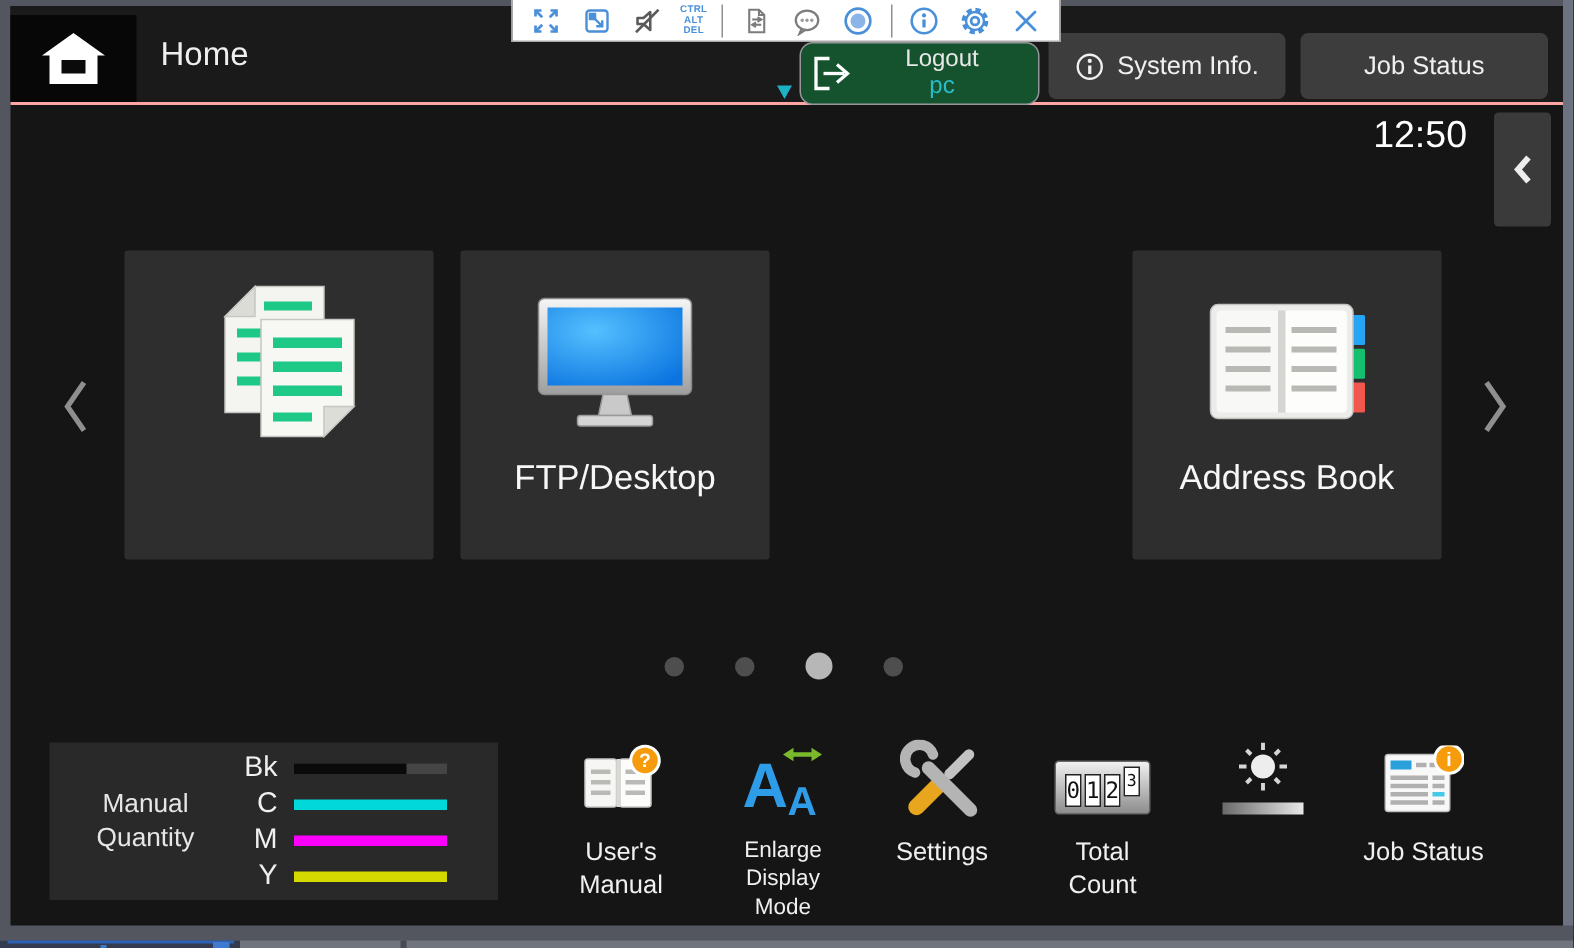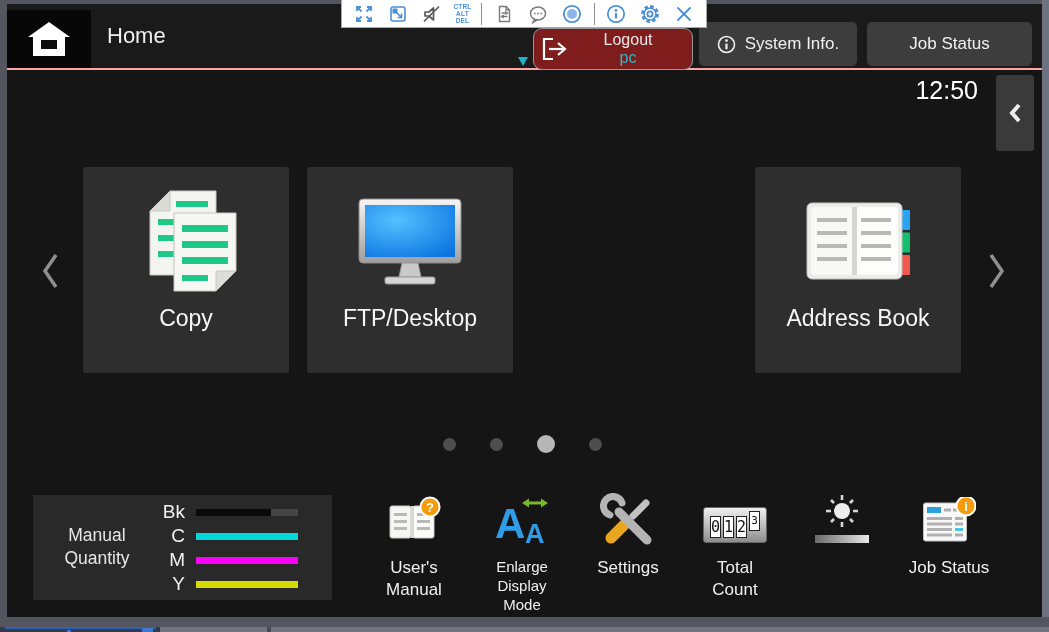--- a/index.html
+++ b/index.html
@@ -6,21 +6,21 @@
   .stage{position:relative;width:1049px;height:632px;background:#53565f;overflow:hidden;
          font-family:"Liberation Sans",sans-serif;-webkit-font-smoothing:antialiased;}
   .right-edge{position:absolute;left:1042px;top:0;width:7px;height:617px;background:#6d7280;}
   
   .screen{position:absolute;left:7px;top:4px;width:1035px;height:613px;background:#151515;}
   .hdr{position:absolute;left:0;top:0;width:100%;height:66px;background:#1a1a1a;border-bottom:2px solid #fca5a5;box-sizing:border-box;}
   .home-block{position:absolute;left:0;top:6px;width:84px;height:58px;background:#070707;display:flex;align-items:center;justify-content:center;}
   .hdr-title{position:absolute;left:100px;top:0;height:64px;line-height:64px;font-size:22px;color:#efefef;}
   .btn-dark{position:absolute;top:18px;height:44px;background:#3d3d3d;border-radius:5px;color:#f0f0f0;
             font-size:17px;display:flex;align-items:center;justify-content:center;gap:9px;box-sizing:border-box;cursor:pointer;}
-  .logout{position:absolute;left:526px;top:24px;width:160px;height:42px;background:#7f1d1d;border:1px solid #97979b;
+  .logout{position:absolute;left:526px;top:24px;width:160px;height:42px;background:#14532d;border:1px solid #97979b;
           border-radius:9px;box-sizing:border-box;display:flex;align-items:center;padding:0 6px;cursor:pointer;}
   .logout-texts{flex:1;text-align:center;line-height:1.1;}
   .logout-label{display:block;color:#e8e8e8;font-size:16px;}
   .logout-user{display:block;color:#2abccd;font-size:16px;}
   .time{position:absolute;top:72px;right:64px;font-size:25px;color:#fff;}
   .side-tab{position:absolute;left:989px;top:71px;width:38px;height:76px;background:#3a3a3a;border-radius:3px;
             display:flex;align-items:center;justify-content:center;cursor:pointer;}
   
   .car-arrow{position:absolute;top:246px;width:26px;height:44px;background:none;border:none;padding:0;cursor:pointer;}
   .tile{position:absolute;top:163px;width:206px;height:206px;background:#2e2e2e;border-radius:2px;cursor:pointer;}
@@ -136,21 +136,20 @@
           <rect x="24" y="48" width="50" height="6" fill="#1ec887"></rect>
           <rect x="24" y="64" width="50" height="6" fill="#1ec887"></rect>
           <path d="M40 26 L102 26 L102 84 L82 104 L40 104 Z" fill="#f7f7f4" stroke="#c6c6c2"></path>
           <polygon points="102,84 82,104 82,84" fill="#ddddd8" stroke="#c6c6c2"></polygon>
           <rect x="48" y="38" width="46" height="7" fill="#1ec887"></rect>
           <rect x="48" y="54" width="46" height="7" fill="#1ec887"></rect>
           <rect x="48" y="70" width="46" height="7" fill="#1ec887"></rect>
           <rect x="48" y="88" width="26" height="6" fill="#1ec887"></rect>
         </svg>
       </div>
-      <div class="tile-label">Copy</div>
     </div>
 
     <div class="tile" style="left:300px;">
       <div class="tile-iconwrap">
         <svg width="106" height="92" viewBox="0 0 106 92">
           <defs>
             <linearGradient id="silv" x1="0" y1="0" x2="0" y2="1">
               <stop offset="0" stop-color="#f5f5f5"></stop>
                 <stop offset="1" stop-color="#9e9e9e"></stop>
             </linearGradient>

